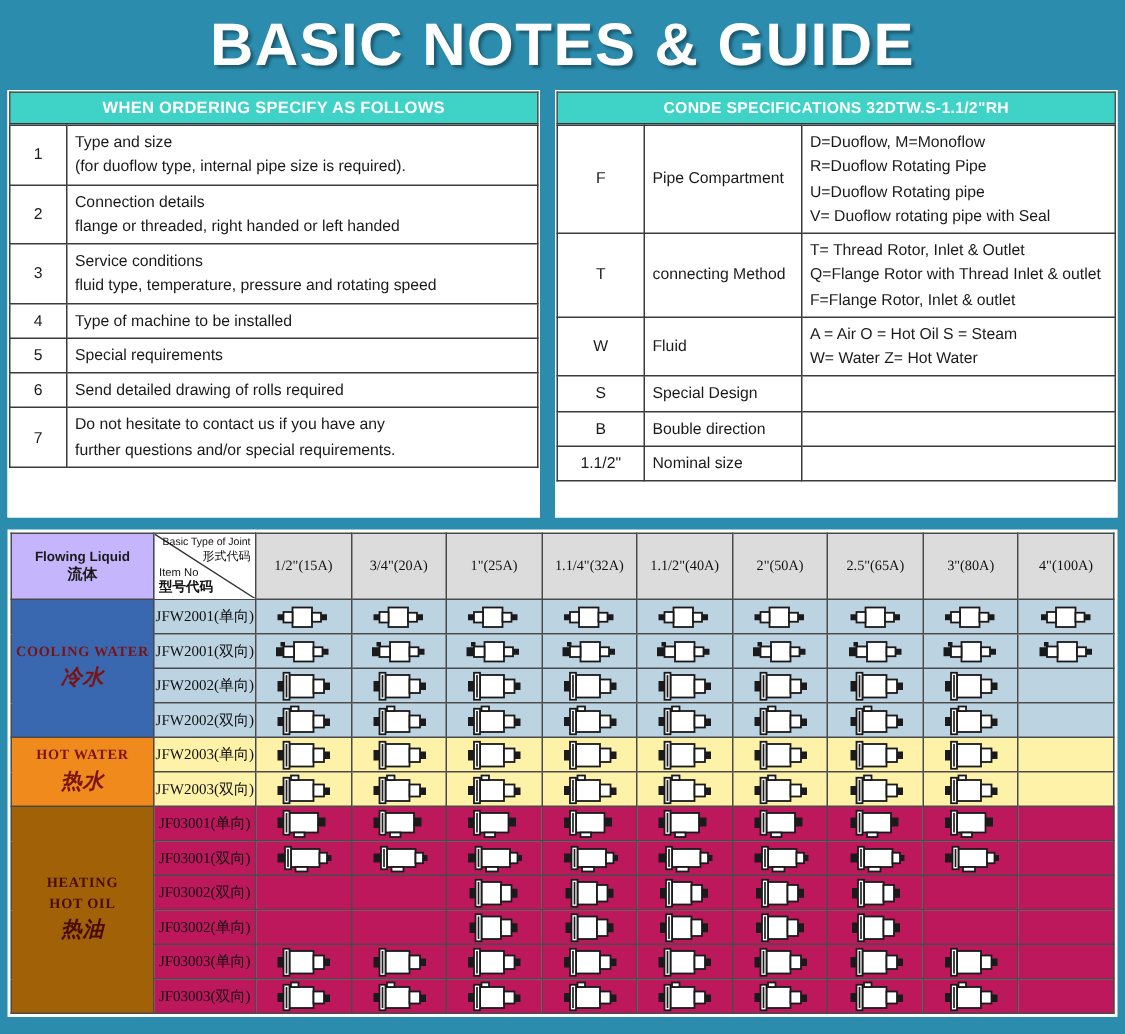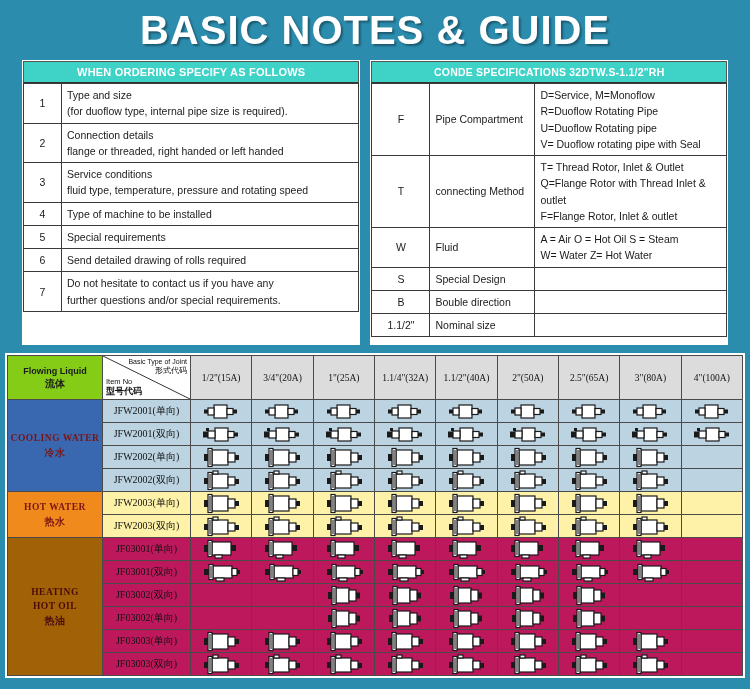--- a/index.html
+++ b/index.html
@@ -26,21 +26,21 @@
     font-weight: bold;
     letter-spacing: 1px;
     text-shadow: 2px 2px 2px rgba(0,0,0,.35);
     font-family: "Liberation Sans", sans-serif;
   }
 
   
   .top-area {
     display: flex;
     gap: 10px;
-    padding: 0 22px;
+    padding: 0 5px;
     height: 285px;
   }
   .panel {
     background: #ffffff;
     border: 1px solid #ffffff;
   }
   .panel-left  { width: 355px; }
   .panel-right { width: 375px; }
 
   .panel-head {
@@ -92,31 +92,31 @@
     table-layout: fixed;
   }
   table.matrix td, table.matrix th {
     border: 1px solid #4a4a4a;
     padding: 0;
     text-align: center;
     vertical-align: middle;
   }
   .m-corner {
     width: 95px;
-    background: #84cc16;
+    background: #c4b5fd;
     color: #1b1b1b;
     font-size: 9px;
     font-weight: bold;
     line-height: 1.35;
     padding: 4px 4px !important;
   }
   .m-corner .cn { font-size: 10px; }
 
   .m-diag {
-    width: 88px;
+    width: 68px;
     background: #ffffff;
     position: relative;
     height: 44px;
     overflow: hidden;
   }
   .m-diag .dline {
     position: absolute; left: 0; top: 0; width: 100%; height: 100%;
   }
   .m-diag .lbl-tr {
     position: absolute; right: 3px; top: 2px;
@@ -139,21 +139,21 @@
 
   .grp-cell {
     width: 95px;
     font-size: 9.5px;
     font-weight: bold;
     line-height: 1.5;
     font-family: "Liberation Serif", serif;
     letter-spacing: .5px;
     margin-left: 12px;
   }
-  .grp-cell .cn { font-size: 10px; }
+  .grp-cell .cn { font-size: 14px; font-style: italic; }
   .grp-cool { background: #3a68b0; color: #7a1414; }
   .grp-hot  { background: #f08a1c; color: #7a1414; }
   .grp-oil  { background: #a16207; color: #4a0a0a; }
 
   .model-cell {
     width: 88px;
     font-size: 10px;
     font-family: "Liberation Serif", serif;
     color: #111;
   }
@@ -234,21 +234,21 @@
     </div>
 
     <div class="panel panel-right">
       <div class="panel-head wide">CONDE SPECIFICATIONS 32DTW.S-1.1/2"RH</div>
       <table class="grid">
         <tbody id="spec-body">
             <tr>
               <td class="code-cell">F</td>
               <td class="name-cell">Pipe Compartment</td>
               <td class="desc-cell">
-                <div>D=Service, M=Monoflow</div>
+                <div>D=Duoflow, M=Monoflow</div>
                 <div>R=Duoflow Rotating Pipe</div>
                 <div>U=Duoflow Rotating pipe</div>
                 <div>V= Duoflow rotating pipe with Seal</div>
               </td>
             </tr>
             <tr>
               <td class="code-cell">T</td>
               <td class="name-cell">connecting Method</td>
               <td class="desc-cell">
                 <div>T= Thread Rotor, Inlet &amp; Outlet</div>

